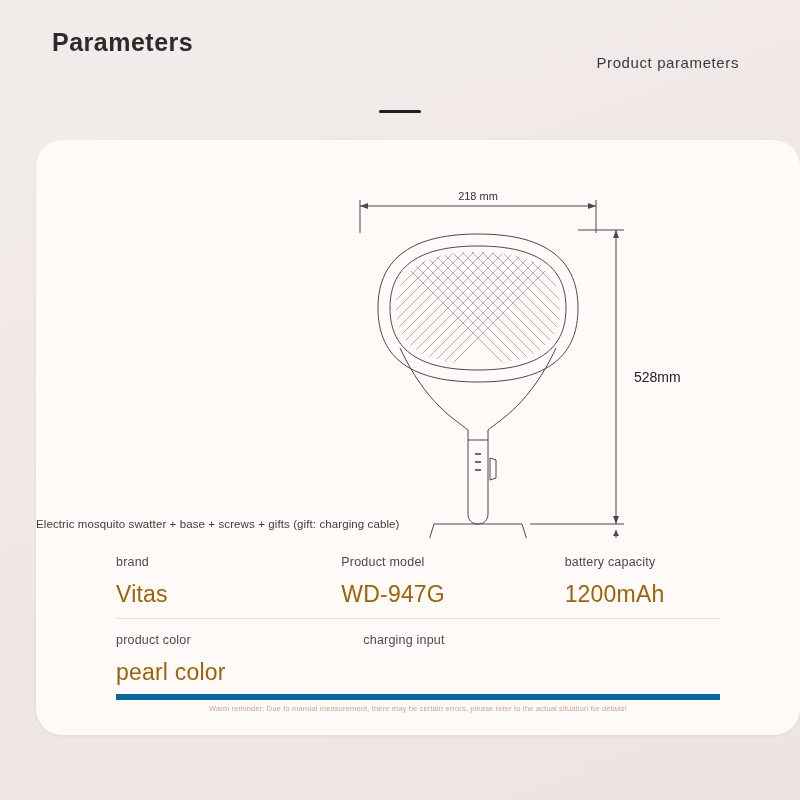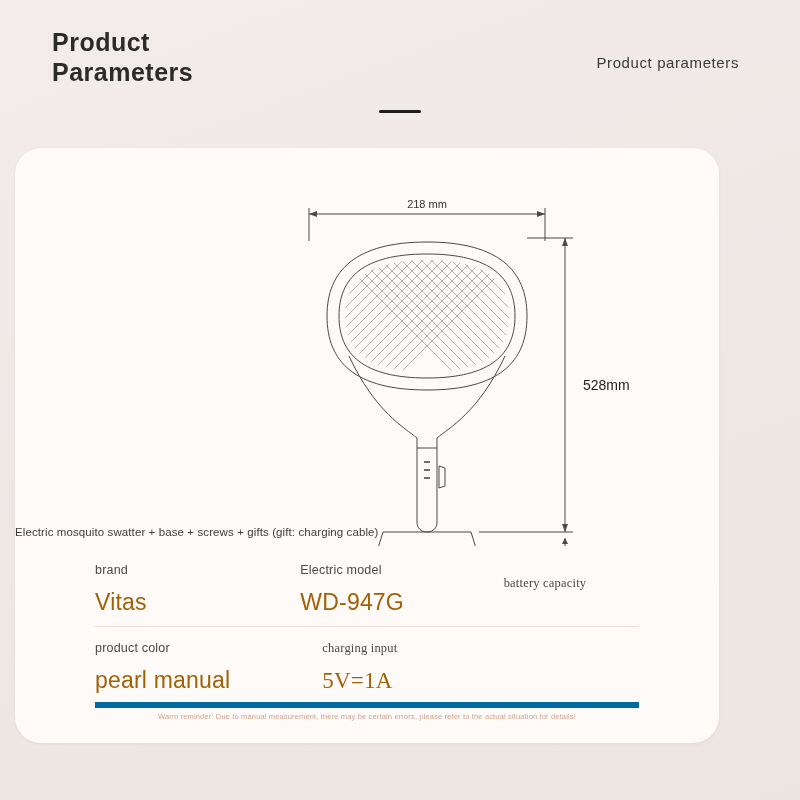--- a/index.html
+++ b/index.html
@@ -42,26 +42,25 @@
     left: 50%;
     transform: translateX(-50%);
     width: 42px; height: 3px;
     background: #1f1f1f;
     border-radius: 2px;
   }
 
   
   .card {
     position: absolute;
-    top: 140px; left: 15px;
-    width: 704px; height: 595px;
+    top: 140px; left: 36px;
+    width: 764px; height: 595px;
     background: #fdfaf8;
     border-radius: 26px;
     box-shadow: 0 1px 3px rgba(120,105,100,0.10);
-    margin-top: 8px;
   }
 
   
   .drawing {
     position: absolute;
     top: 18px; left: 0; right: 0;
     height: 400px;
   }
   .drawing svg { display: block; margin: 0 auto; }
 
@@ -78,36 +77,36 @@
   
   .spec {
     position: absolute;
     left: 80px; right: 80px;
     top: 415px;
   }
   .spec-row {
     display: flex;
     padding-bottom: 8px;
   }
-  .spec-row.first { border-bottom: 1px solid #e7ded9; padding-bottom: 10px; align-items: center; }
+  .spec-row.first { border-bottom: 1px solid #e7ded9; padding-bottom: 10px; }
   .spec-row.second { padding-top: 14px; border-bottom: 6px solid #0369a1; }
   .spec-cell { width: 33.33%; }
   .spec-label {
     font-size: 12.5px;
     color: #4a4a4a;
     margin-bottom: 12px;
     letter-spacing: 0.2px;
   }
   .spec-value {
     font-size: 23px;
     color: #a16207;
     letter-spacing: 0.2px;
   }
   .spec-cell.c2 { padding-left: 24px; }
-  .spec-cell.c3 { padding-left: 46px; font-family: Liberation Serif, serif; }
+  .spec-cell.c3 { padding-left: 46px; }
 
   .footnote {
     position: absolute;
     bottom: 22px;
     left: 0; right: 0;
     text-align: center;
     font-size: 7.5px;
     color: #d4a18f;
     letter-spacing: 0.15px;
   }
@@ -115,21 +114,20 @@
   .dim-text { font-family: "Liberation Sans", sans-serif; font-size: 11px; fill: #333; }
   .dim-text-lg { font-family: "Liberation Sans", sans-serif; font-size: 14px; fill: #222; }
 </style>
 </head>
 <body>
 
 <div class="page">
 
   <div class="header">
     <div class="title-main">
-      <div>Product</div>
       <div>Parameters</div>
     </div>
     <div class="title-sub">Product parameters</div>
   </div>
 
   <div class="divider-dash"></div>
 
   <div class="card">
 
     <div class="drawing">
@@ -245,34 +243,34 @@
 
     <div class="caption">Electric mosquito swatter + base + screws + gifts (gift: charging cable)</div>
 
     <div class="spec">
       <div class="spec-row first">
         <div class="spec-cell c1">
           <div class="spec-label">brand</div>
           <div class="spec-value">Vitas</div>
         </div>
         <div class="spec-cell c2">
-          <div class="spec-label">Electric model</div>
+          <div class="spec-label">Product model</div>
           <div class="spec-value">WD-947G</div>
         </div>
         <div class="spec-cell c3">
           <div class="spec-label">battery capacity</div>
+          <div class="spec-value">1200mAh</div>
         </div>
       </div>
       <div class="spec-row second">
         <div class="spec-cell c1">
           <div class="spec-label">product color</div>
-          <div class="spec-value">pearl manual</div>
+          <div class="spec-value">pearl color</div>
         </div>
         <div class="spec-cell c3">
           <div class="spec-label">charging input</div>
-          <div class="spec-value">5V=1A</div>
         </div>
       </div>
     </div>
 
     <div class="footnote">Warm reminder: Due to manual measurement, there may be certain errors, please refer to the actual situation for details!</div>
   </div>
 </div>
 
 </body></html>

